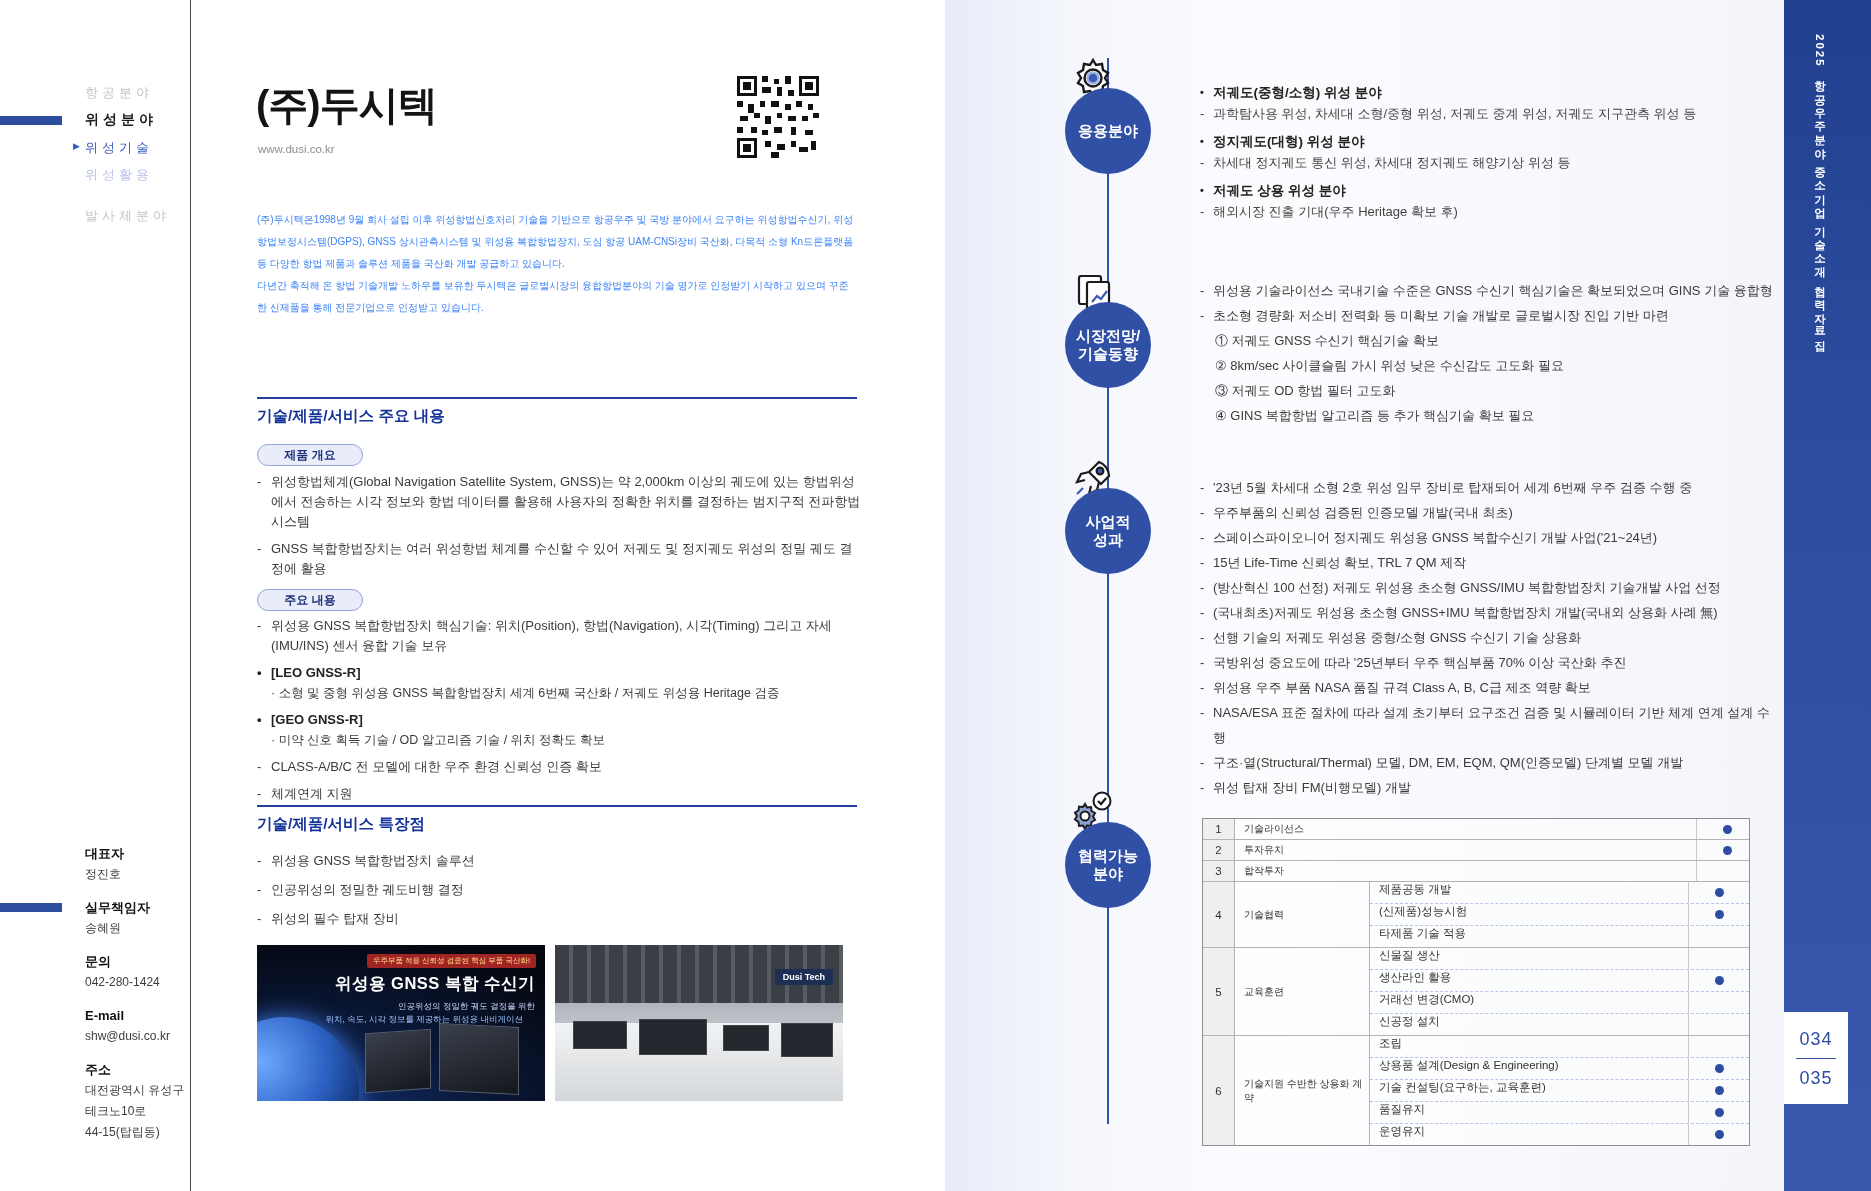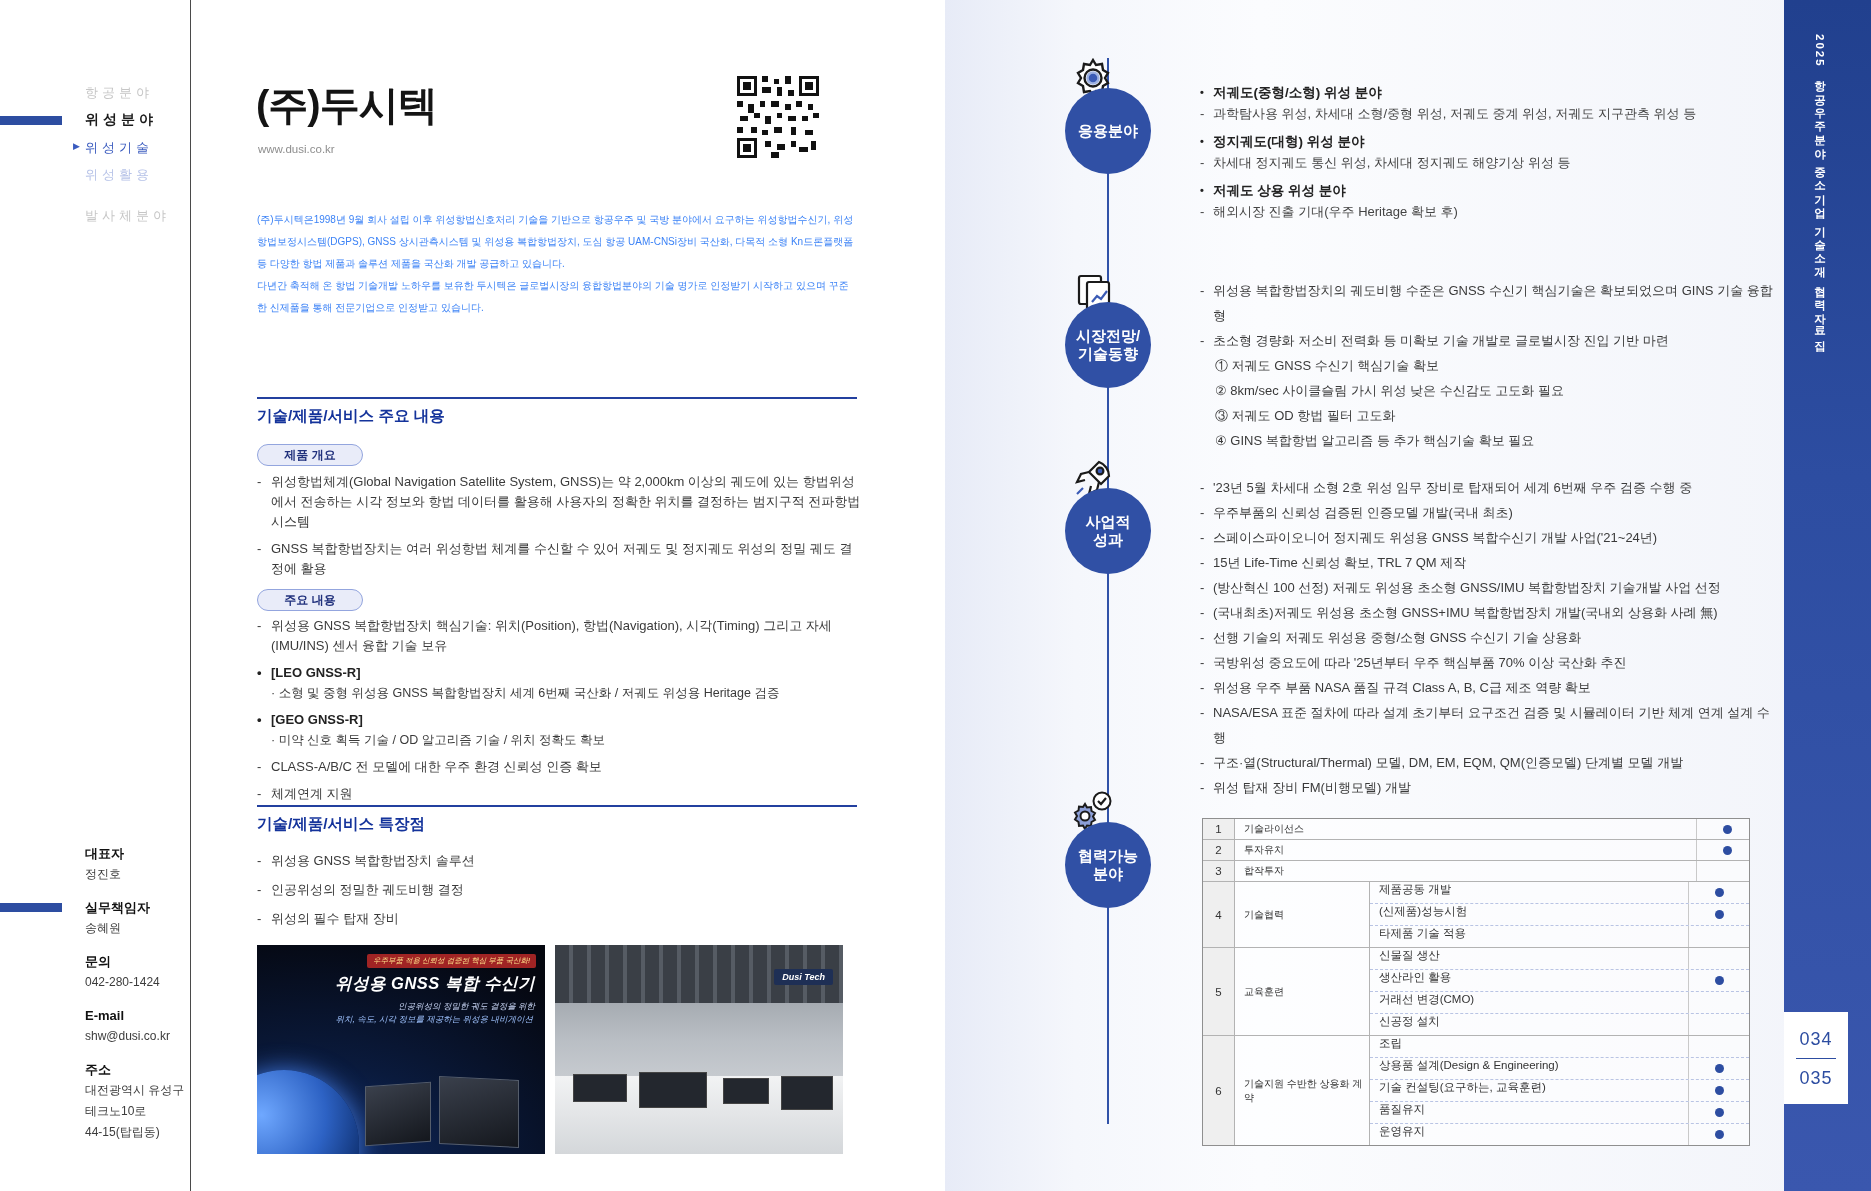--- a/index.html
+++ b/index.html
@@ -35,26 +35,26 @@
   .bi .mk{width:14px;flex:none;}
   .bi .mk.dotmk{font-weight:bold;color:#222;}
   .bi .bold-line{font-weight:bold;color:#222;}
   .bi .sub{font-size:12.5px;color:#3a3a3a;}
   .ft .bi{margin-bottom:9px;}
   
   .contact{position:absolute;left:85px;top:843px;width:112px;font-size:12px;color:#3c3c3c;line-height:21px;}
   .contact .lab{font-weight:bold;color:#111;font-size:13px;margin-top:12px;}
   .contact .lab:first-child{margin-top:0;}
   
-  .imgbox{position:absolute;top:945px;height:209px;width:288px;overflow:hidden;font-style:italic;}
+  .imgbox{position:absolute;top:945px;height:156px;width:288px;overflow:hidden;}
   .promo{left:257px;background:radial-gradient(120% 120% at 20% 110%,#12306e 0%,#0a1a3c 45%,#05070f 100%);}
   .promo .ribbon{position:absolute;top:9px;right:9px;font-size:7.5px;color:#ffe08a;background:#a02424;padding:2px 6px;border-radius:2px;}
   .promo .ptitle{position:absolute;top:28px;right:10px;font-size:16.5px;font-weight:bold;color:#ffffff;letter-spacing:0.5px;}
   .promo .psub1{position:absolute;top:56px;right:10px;font-size:8.5px;color:#c9d6f5;}
-  .promo .psub2{position:absolute;top:69px;right:12px;font-size:8.5px;color:#9fc3ff;}
+  .promo .psub2{position:absolute;top:69px;right:22px;font-size:8.5px;color:#9fc3ff;}
   .promo .earth{position:absolute;left:-48px;bottom:-66px;width:150px;height:150px;border-radius:50%;
         background:radial-gradient(circle at 35% 30%,#6fa8ff 0%,#2d62c4 45%,#0b2a66 80%);box-shadow:0 0 24px #3f74d8;}
   .promo .dev{position:absolute;background:linear-gradient(160deg,#3a404c,#14171d);border:1px solid #555d6b;}
   .promo .dev1{left:108px;bottom:10px;width:64px;height:58px;transform:skewY(-4deg);}
   .promo .dev2{left:182px;bottom:8px;width:78px;height:66px;transform:skewY(3deg);}
   .photo{left:555px;background:linear-gradient(180deg,#878d95 0%,#b9bec4 45%,#e2e4e7 100%);}
   .photo .blinds{position:absolute;left:0;top:0;width:100%;height:58px;
         background:repeating-linear-gradient(90deg,#3a3f46 0 14px,#565c64 14px 18px);}
   .photo .table{position:absolute;left:0;bottom:0;width:100%;height:78px;background:linear-gradient(180deg,#f2f3f4,#d4d7da);}
   .photo .dv{position:absolute;background:#23272e;border:1px solid #444;}
@@ -323,21 +323,21 @@
       <path d="M23 34l5-6 4 3 6-8" stroke="#3b5bb5" fill="none"></path>
     </g>
   </svg>
   <div class="badge" style="top:302px;">
     <span>시장전망/</span>
       <span>기술동향</span>
   </div>
   <div class="rblock" style="top:278px;">
     <div class="m-item">
         <span class="mk">-</span>
-        <span>위성용 복합항법장치의 궤도비행 수준은 GNSS 수신기 핵심기술은 확보되었으며 GINS 기술 융합형</span>
+        <span>위성용 기술라이선스 국내기술 수준은 GNSS 수신기 핵심기술은 확보되었으며 GINS 기술 융합형</span>
       </div>
     <div class="m-item">
         <span class="mk">-</span>
         <span>초소형 경량화 저소비 전력화 등 미확보 기술 개발로 글로벌시장 진입 기반 마련</span>
       </div>
     <div class="m-num">① 저궤도 GNSS 수신기 핵심기술 확보</div>
     <div class="m-num">② 8km/sec 사이클슬림 가시 위성 낮은 수신감도 고도화 필요</div>
     <div class="m-num">③ 저궤도 OD 항법 필터 고도화</div>
     <div class="m-num">④ GINS 복합항법 알고리즘 등 추가 핵심기술 확보 필요</div>
   </div>

